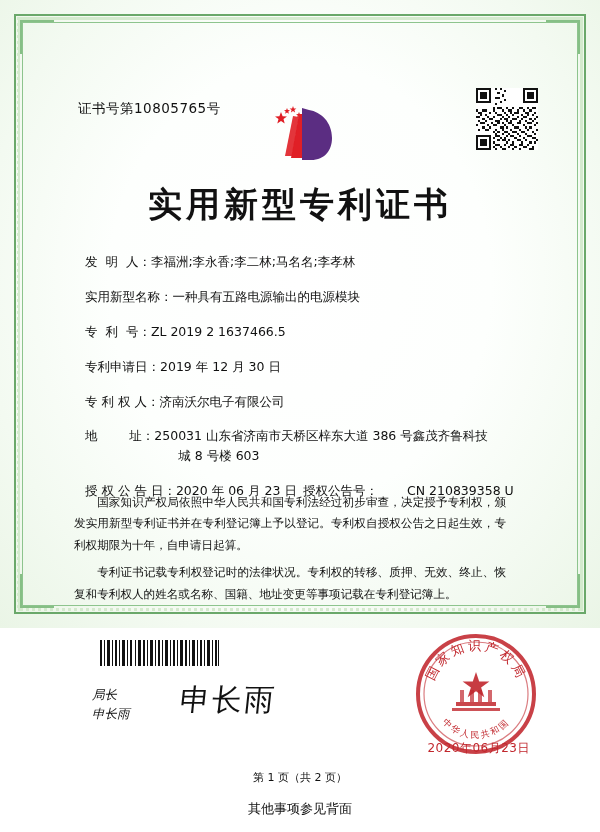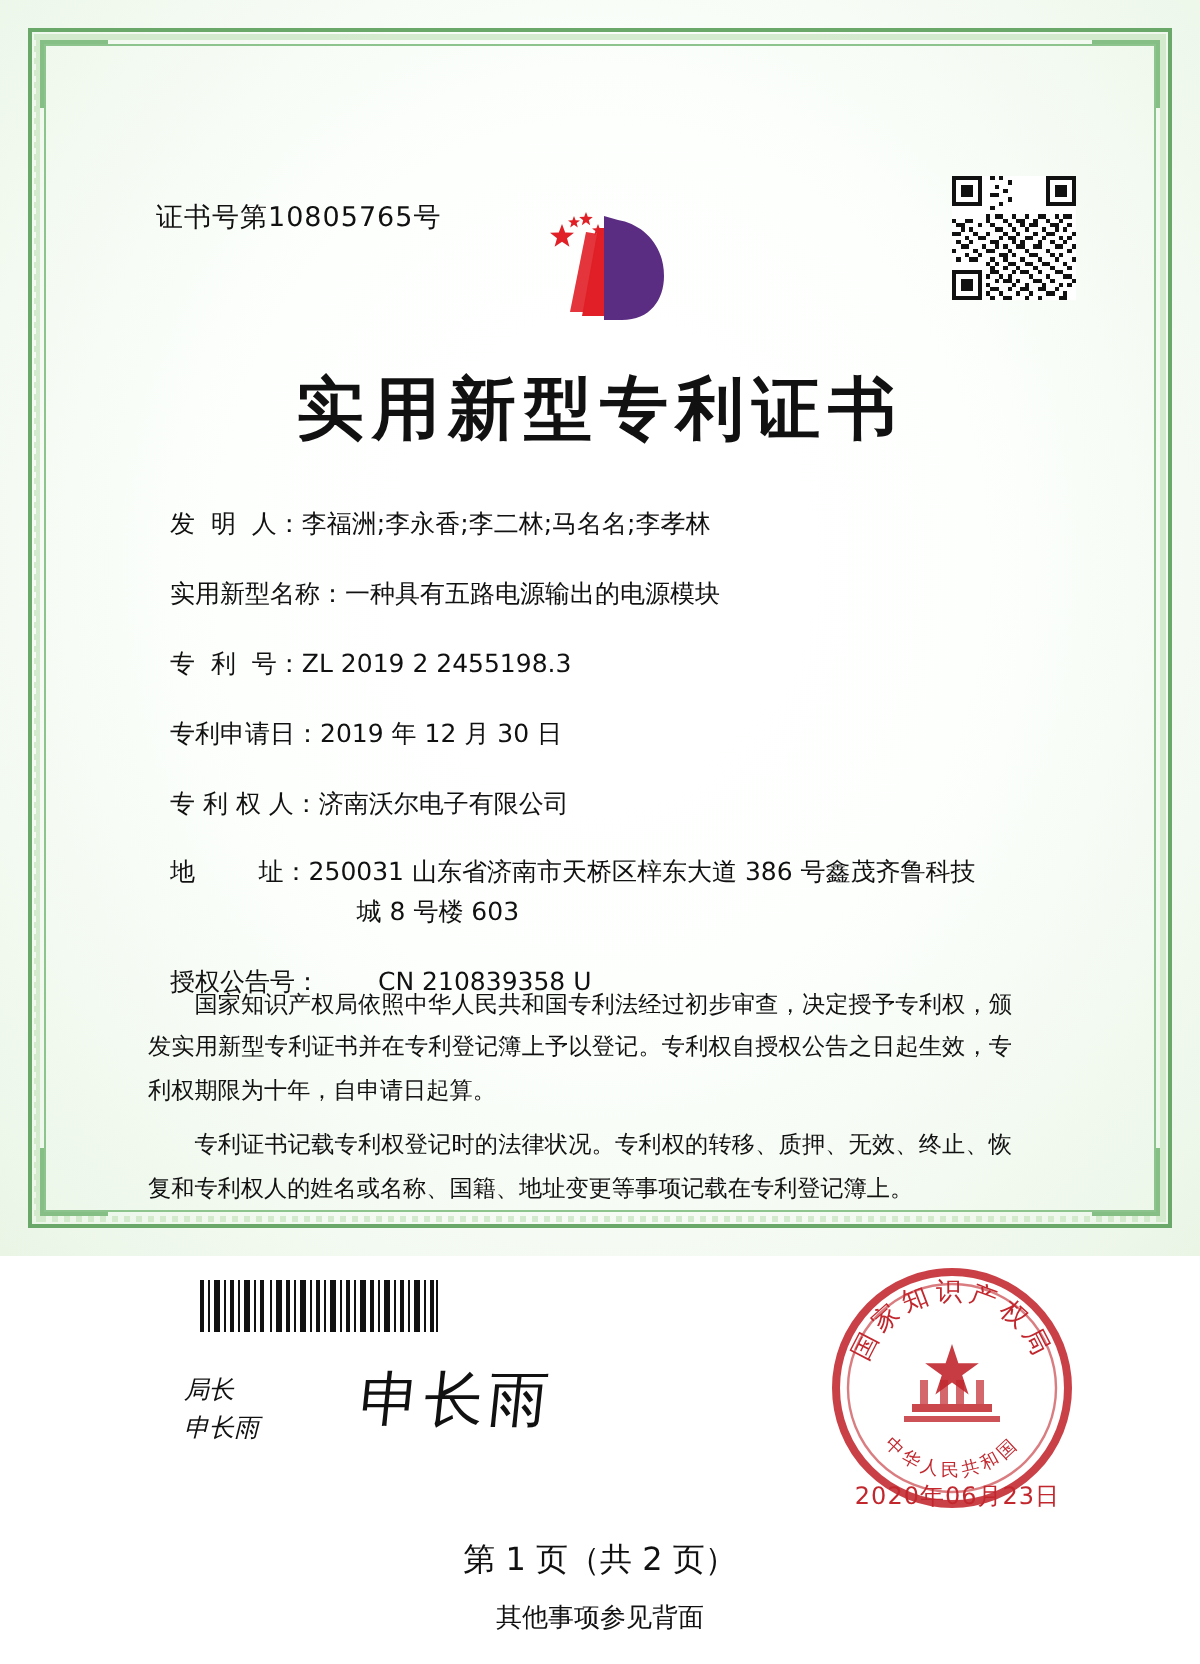--- a/index.html
+++ b/index.html
@@ -182,21 +182,21 @@
     right: 70px; top: 740px;
     font-size: 12px;
     color: #c1272d;
     letter-spacing: .5px;
   }
 
   .page-no {
     position: absolute;
     left: 0; right: 0; top: 770px;
     text-align: center;
-    font-size: 16px;
+    font-size: 11px;
     color: #111;
   }
 
   .footnote {
     position: absolute;
     left: 0; right: 0; top: 800px;
     text-align: center;
     font-size: 13px;
     color: #111;
   }
@@ -404,38 +404,42 @@
     <div class="field-row">
       <span class="field-label">发  明  人：</span>
       <span class="field-value">李福洲;李永香;李二林;马名名;李孝林</span>
     </div>
     <div class="field-row">
       <span class="field-label">实用新型名称：</span>
       <span class="field-value">一种具有五路电源输出的电源模块</span>
     </div>
     <div class="field-row">
       <span class="field-label">专  利  号：</span>
-      <span class="field-value">ZL 2019 2 2455198.3</span>
+      <span class="field-value">ZL 2019 2 1637466.5</span>
     </div>
     <div class="field-row">
       <span class="field-label">专利申请日：</span>
       <span class="field-value">2019 年 12 月 30 日</span>
     </div>
     <div class="field-row">
       <span class="field-label">专 利 权 人：</span>
       <span class="field-value">济南沃尔电子有限公司</span>
     </div>
     <div class="field-row">
       <span class="field-label">地        址：</span>
       <span class="field-value">
         <span>250031 山东省济南市天桥区梓东大道 386 号鑫茂齐鲁科技</span>
         <span class="second-line">城 8 号楼 603</span>
       </span>
     </div>
     <div class="field-row two-col">
+      <span class="col-a">
+        <span class="field-label">授 权 公 告 日：</span>
+        <span class="field-value">2020 年 06 月 23 日</span>
+      </span>
       <span class="col-b">
         <span class="field-label">授权公告号：</span>
         <span class="field-value">CN 210839358 U</span>
       </span>
     </div>
   </div>
 
   <div class="paragraphs">
     <p>国家知识产权局依照中华人民共和国专利法经过初步审查，决定授予专利权，颁发实用新型专利证书并在专利登记簿上予以登记。专利权自授权公告之日起生效，专利权期限为十年，自申请日起算。</p>
     <p>专利证书记载专利权登记时的法律状况。专利权的转移、质押、无效、终止、恢复和专利权人的姓名或名称、国籍、地址变更等事项记载在专利登记簿上。</p>

